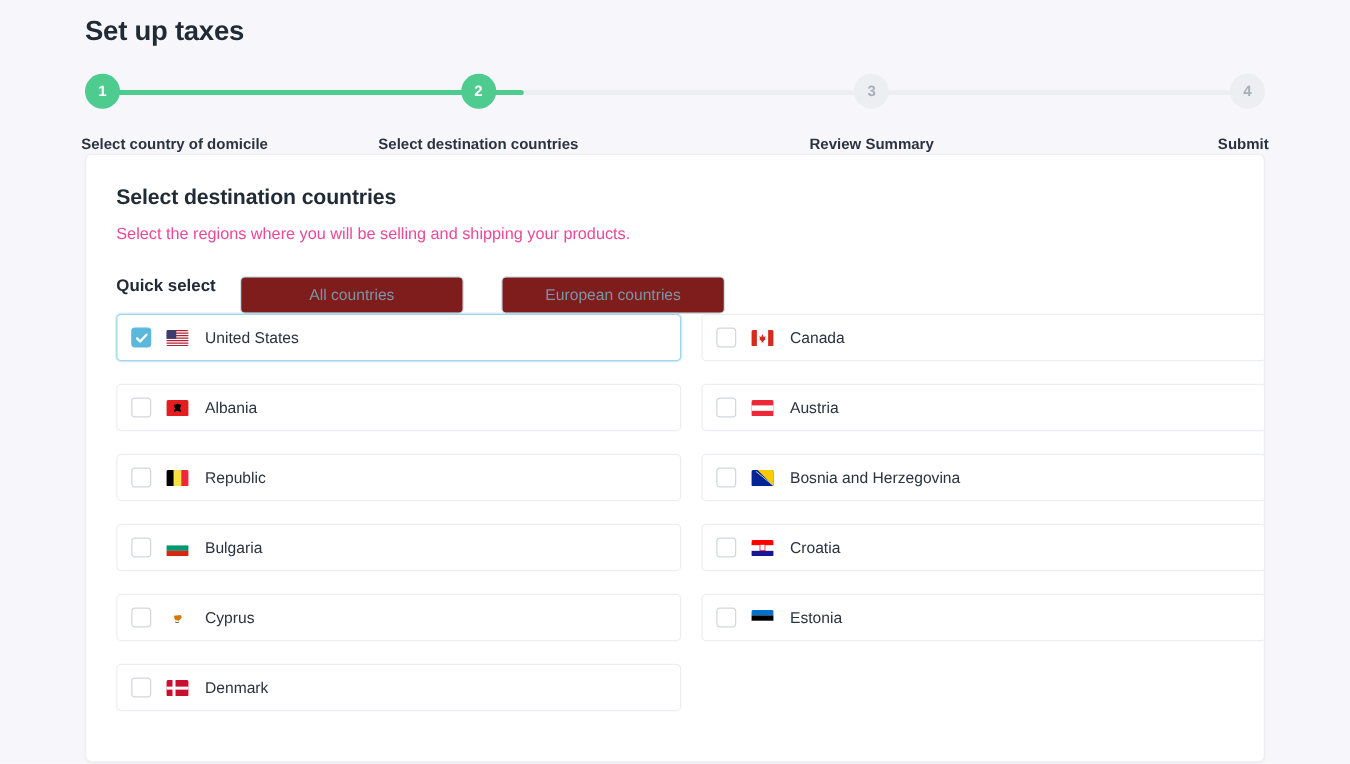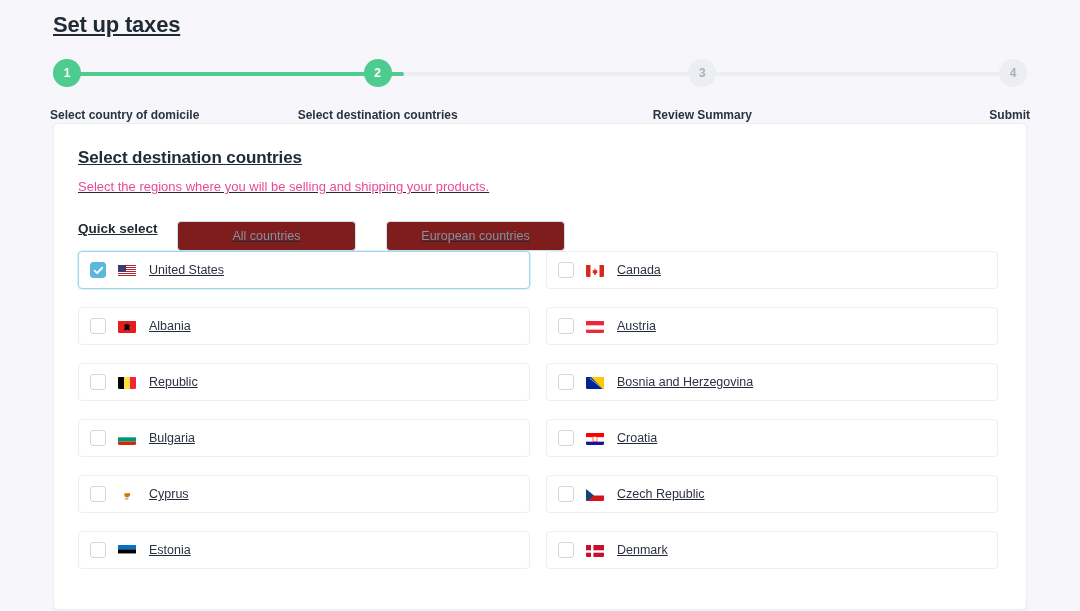--- a/index.html
+++ b/index.html
@@ -14,22 +14,21 @@
     font-family: "Liberation Sans", sans-serif;
     color: #212b36;
     -webkit-font-smoothing: antialiased;
   }
 
   .page {
     position: relative;
     width: 1080px;
     height: 477px;
     box-sizing: border-box;
-    padding: 0 53px;
-    text-decoration: underline;
+    padding: 0 68px;
   }
 
   
   .page-title {
     margin: 0;
     padding-top: 12px;
     font-size: 22px;
     font-weight: 700;
     letter-spacing: -0.2px;
     color: #212b36;
@@ -352,29 +351,20 @@
           <span class="flag"><svg viewBox="0 0 18 13" width="18" height="13">
               <rect width="18" height="13" fill="#fff"></rect>
               <path d="M6 4.5 L11.5 4 L12.5 6 L10 8.5 L7 8 Z" fill="#d57800"></path>
               <path d="M7 9.6 q1.6 1 3.4 0" stroke="#4e5b31" stroke-width="0.7" fill="none"></path>
             </svg></span>
           <span class="country-name">Cyprus</span>
         </div>
         <div class="country-row">
           <span class="cbox"></span>
           <span class="flag"><svg viewBox="0 0 18 13" width="18" height="13">
-              <rect width="18" height="6.5" fill="#fff"></rect>
-              <rect y="6.5" width="18" height="6.5" fill="#d7141a"></rect>
-              <path d="M0 0 L8 6.5 L0 13 Z" fill="#11457e"></path>
-            </svg></span>
-          <span class="country-name">Czech Republic</span>
-        </div>
-        <div class="country-row">
-          <span class="cbox"></span>
-          <span class="flag"><svg viewBox="0 0 18 13" width="18" height="13">
               <rect width="18" height="4.33" fill="#0072ce"></rect>
               <rect y="4.33" width="18" height="4.34" fill="#000"></rect>
               <rect y="8.67" width="18" height="4.33" fill="#fff"></rect>
             </svg></span>
           <span class="country-name">Estonia</span>
         </div>
         <div class="country-row">
           <span class="cbox"></span>
           <span class="flag"><svg viewBox="0 0 18 13" width="18" height="13">
               <rect width="18" height="13" fill="#c8102e"></rect>

